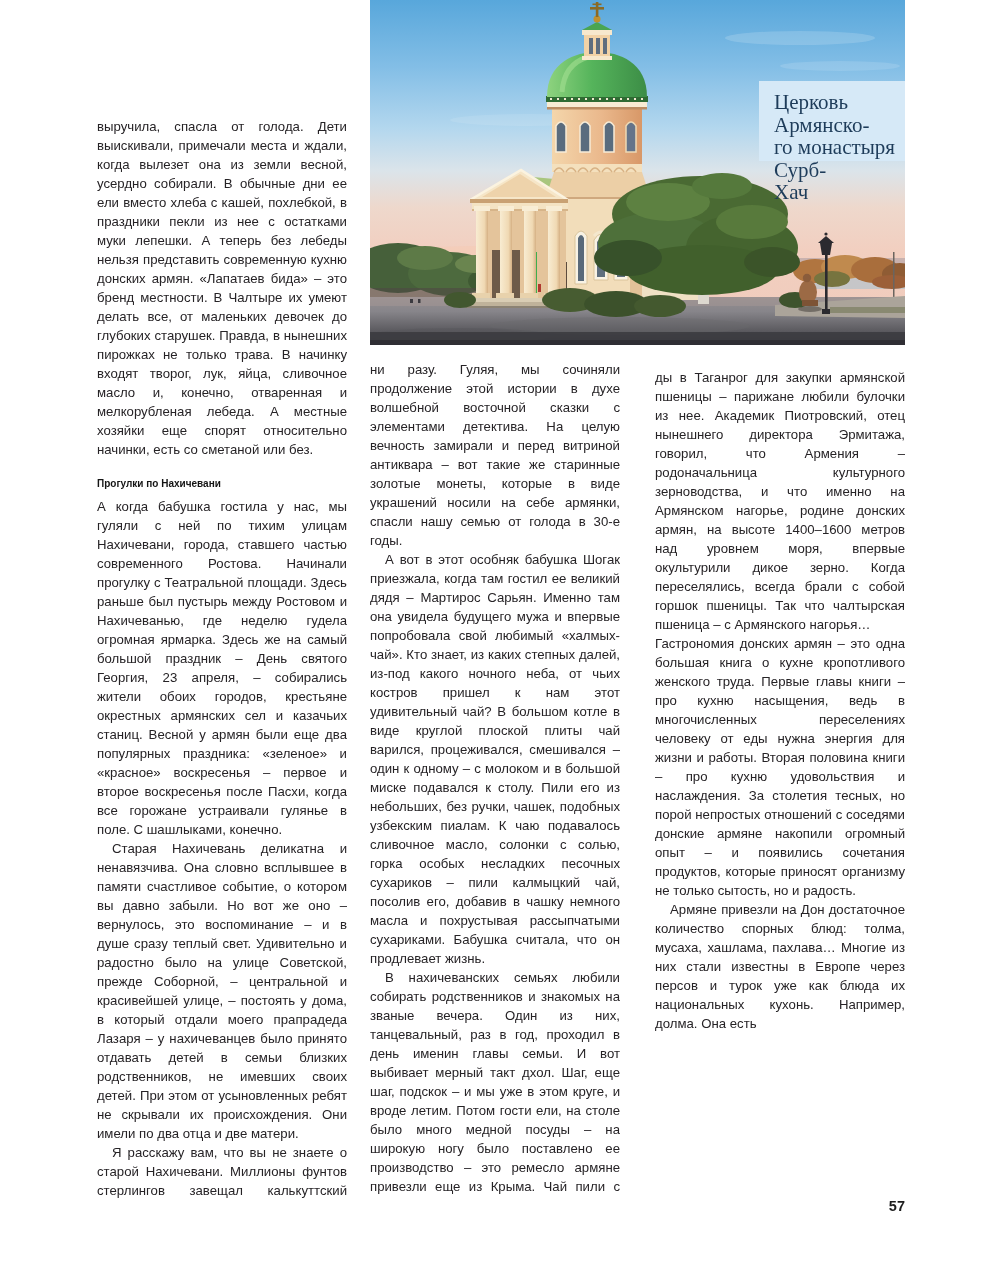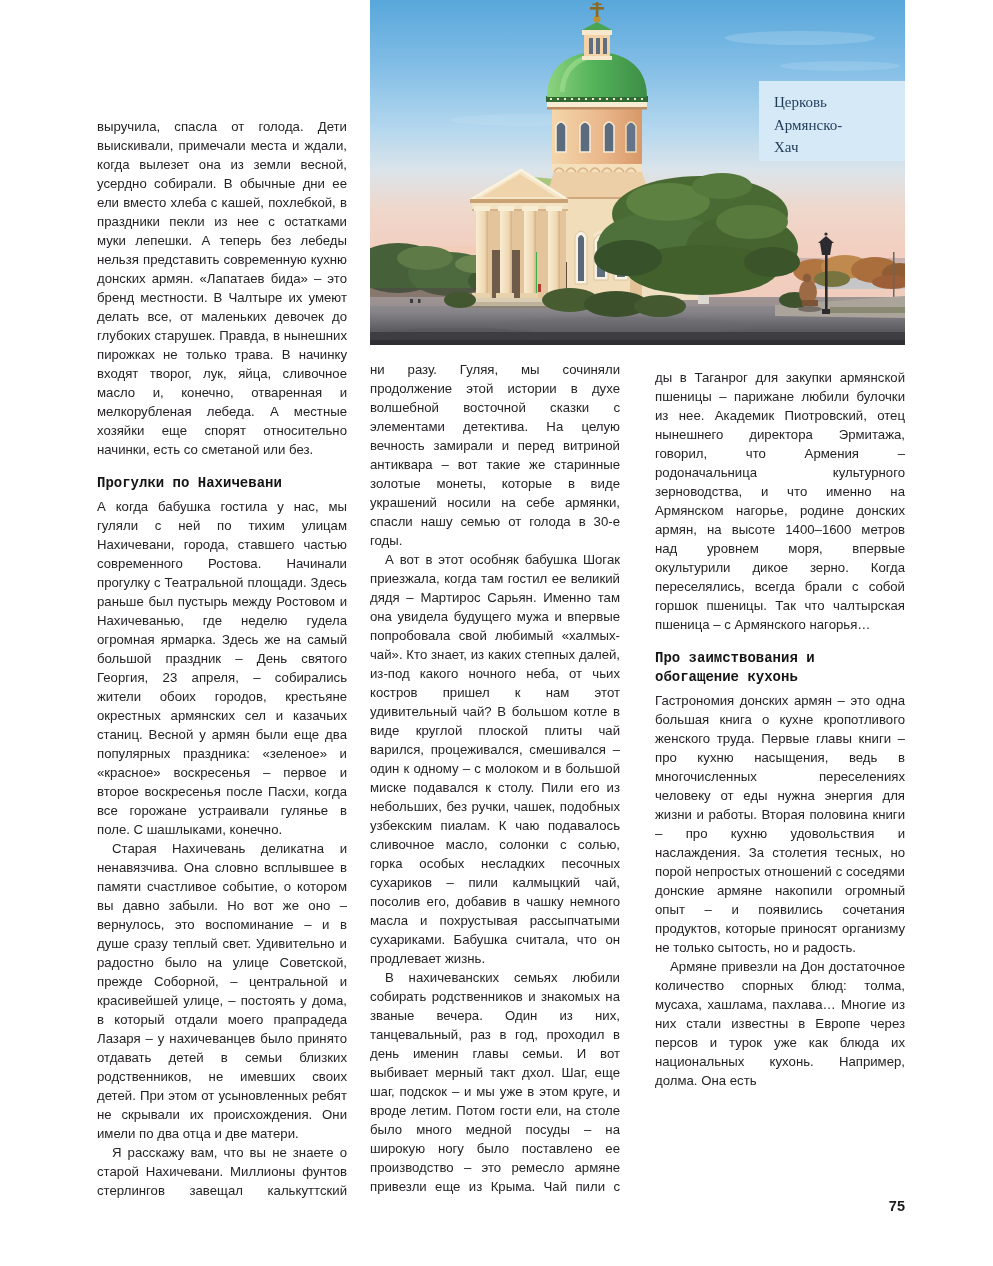--- a/index.html
+++ b/index.html
@@ -19,47 +19,46 @@
     overflow: hidden;
   }
   .photo svg { display: block; }
   .caption {
     position: absolute; top: 81px; right: 0;
     width: 146px; height: 80px;
     box-sizing: border-box;
     padding: 10px 10px 8px 15px;
     background: #d6e9f7;
     font-family: "Liberation Serif", serif;
-    font-size: 15px;
+    font-size: 21px;
     line-height: 22.5px;
     color: #1e3c5a;
   }
   
   .col {
     position: absolute;
     width: 250px;
     font-size: 13.2px;
     line-height: 19px;
     text-align: justify;
     hyphens: auto;
     -webkit-hyphens: auto;
     overflow: hidden;
   }
   #col1 { left: 85px;  top: 117px; height: 1085px; margin-left: 12px; }
   #col2 { left: 370px; top: 360px; height: 834px; }
   #col3 { left: 655px; top: 368px; height: 834px; }
   .col p { margin: 0; }
   .col p.indent { text-indent: 15px; }
   .col h3 {
-    font-size: 14px;
+    font-size: 10px;
     line-height: 19px;
     margin: 15px 0 4px 0;
     color: #141414;
     text-align: left;
-    font-family: Liberation Mono, monospace;
   }
   .pagenum {
     position: absolute;
     top: 1198px; right: 88px;
     font-size: 14.5px;
     font-weight: bold;
     color: #1c1c1c;
   }
 </style>
 </head>
@@ -291,38 +290,38 @@
         <rect x="452" y="309" width="8" height="5" fill="#2b2a2f"></rect>
       </g>
 
       <rect x="0" y="332" width="535" height="13" fill="#3a393e" opacity="0.85"></rect>
       <rect x="0" y="340" width="535" height="5" fill="#2f2e33" opacity="0.9"></rect>
     </svg>
 
     <div class="caption">
       <div>
           <div>Церковь Армянско-</div>
+          <div>го монастыря Сурб-</div>
           <div>Хач</div>
         </div>
     </div>
   </div>
 
   <section class="col" id="col1">
       <p>выручила, спасла от голода. Дети выискивали, примечали места и ждали, когда вылезет она из земли весной, усердно собирали. В обычные дни ее ели вместо хлеба с кашей, похлебкой, в праздники пекли из нее с остатками муки лепешки. А теперь без лебеды нельзя представить современную кухню донских армян. «Лапатаев бида» – это бренд местности. В Чалтыре их умеют делать все, от маленьких девочек до глубоких старушек. Правда, в нынешних пирожках не только трава. В начинку входят творог, лук, яйца, сливочное масло и, конечно, отваренная и мелкорубленая лебеда. А местные хозяйки еще спорят относительно начинки, есть со сметаной или без.</p>
       <h3>Прогулки по Нахичевани</h3>
       <p>А когда бабушка гостила у нас, мы гуляли с ней по тихим улицам Нахичевани, города, ставшего частью современного Ростова. Начинали прогулку с Театральной площади. Здесь раньше был пустырь между Ростовом и Нахичеванью, где неделю гудела огромная ярмарка. Здесь же на самый большой праздник – День святого Георгия, 23 апреля, – собирались жители обоих городов, крестьяне окрестных армянских сел и казачьих станиц. Весной у армян были еще два популярных праздника: «зеленое» и «красное» воскресенья – первое и второе воскресенья после Пасхи, когда все горожане устраивали гулянье в поле. С шашлыками, конечно.</p>
       <p class="indent">Старая Нахичевань деликатна и ненавязчива. Она словно всплывшее в памяти счастливое событие, о котором вы давно забыли. Но вот же оно – вернулось, это воспоминание – и в душе сразу теплый свет. Удивительно и радостно было на улице Советской, прежде Соборной, – центральной и красивейшей улице, – постоять у дома, в который отдали моего прапрадеда Лазаря – у нахичеванцев было принято отдавать детей в семьи близких родственников, не имевших своих детей. При этом от усыновленных ребят не скрывали их происхождения. Они имели по два отца и две матери.</p>
       <p class="indent">Я расскажу вам, что вы не знаете о старой Нахичевани. Миллионы фунтов стерлингов завещал калькуттский торговец фарфором, армянин Масесс Бабаджян: «в утешение моего народа, чтобы среди них осталась моя память» – на благоустройство города, которого не видел</p>
     </section>
   <section class="col" id="col2">
       <p>ни разу. Гуляя, мы сочиняли продолжение этой истории в духе волшебной восточной сказки с элементами детектива. На целую вечность замирали и перед витриной антиквара – вот такие же старинные золотые монеты, которые в виде украшений носили на себе армянки, спасли нашу семью от голода в 30-е годы.</p>
       <p class="indent">А вот в этот особняк бабушка Шогак приезжала, когда там гостил ее великий дядя – Мартирос Сарьян. Именно там она увидела будущего мужа и впервые попробовала свой любимый «халмых-чай». Кто знает, из каких степных далей, из-под какого ночного неба, от чьих костров пришел к нам этот удивительный чай? В большом котле в виде круглой плоской плиты чай варился, процеживался, смешивался – один к одному – с молоком и в большой миске подавался к столу. Пили его из небольших, без ручки, чашек, подобных узбекским пиалам. К чаю подавалось сливочное масло, солонки с солью, горка особых несладких песочных сухариков – пили калмыцкий чай, посолив его, добавив в чашку немного масла и похрустывая рассыпчатыми сухариками. Бабушка считала, что он продлевает жизнь.</p>
       <p class="indent">В нахичеванских семьях любили собирать родственников и знакомых на званые вечера. Один из них, танцевальный, раз в год, проходил в день именин главы семьи. И вот выбивает мерный такт дхол. Шаг, еще шаг, подскок – и мы уже в этом круге, и вроде летим. Потом гости ели, на столе было много медной посуды – на широкую ногу было поставлено ее производство – это ремесло армяне привезли еще из Крыма. Чай пили с домашним вареньем и местными сладостями – хурабья, баде-мезэ. Тогда очень ценилась чалтырская пшеница, из которой делали знаменитые итальянские макароны. Парижские хлеботорговцы направляли свои парохо-</p>
     </section>
   <section class="col" id="col3">
       <p>ды в Таганрог для закупки армянской пшеницы – парижане любили булочки из нее. Академик Пиотровский, отец нынешнего директора Эрмитажа, говорил, что Армения – родоначальница культурного зерноводства, и что именно на Армянском нагорье, родине донских армян, на высоте 1400–1600 метров над уровнем моря, впервые окультурили дикое зерно. Когда переселялись, всегда брали с собой горшок пшеницы. Так что чалтырская пшеница – с Армянского нагорья…</p>
-      <h3>Про заимствования и обогащение кухонь</h3>
       <p>Гастрономия донских армян – это одна большая книга о кухне кропотливого женского труда. Первые главы книги – про кухню насыщения, ведь в многочисленных переселениях человеку от еды нужна энергия для жизни и работы. Вторая половина книги – про кухню удовольствия и наслаждения. За столетия тесных, но порой непростых отношений с соседями донские армяне накопили огромный опыт – и появились сочетания продуктов, которые приносят организму не только сытость, но и радость.</p>
       <p class="indent">Армяне привезли на Дон достаточное количество спорных блюд: толма, мусаха, хашлама, пахлава… Многие из них стали известны в Европе через персов и турок уже как блюда их национальных кухонь. Например, долма. Она есть</p>
     </section>
 
-  <div class="pagenum">75</div>
+  <div class="pagenum">57</div>
 </div>
 
 </body></html>

